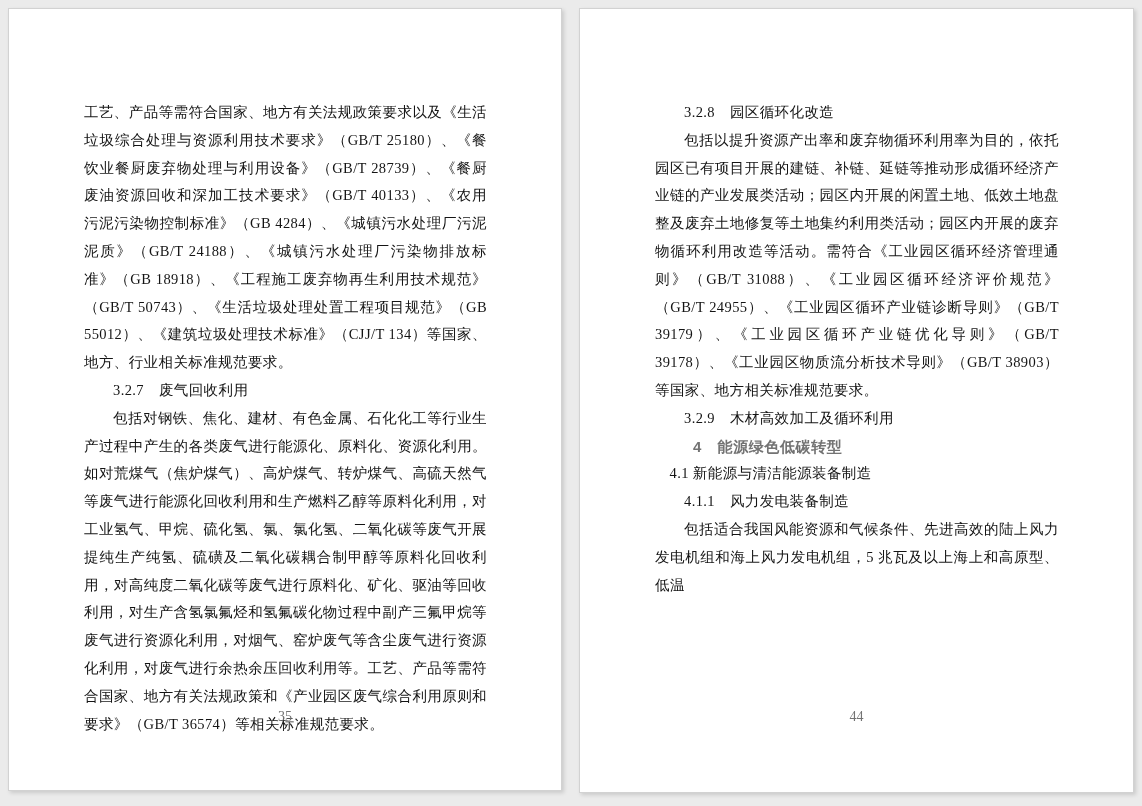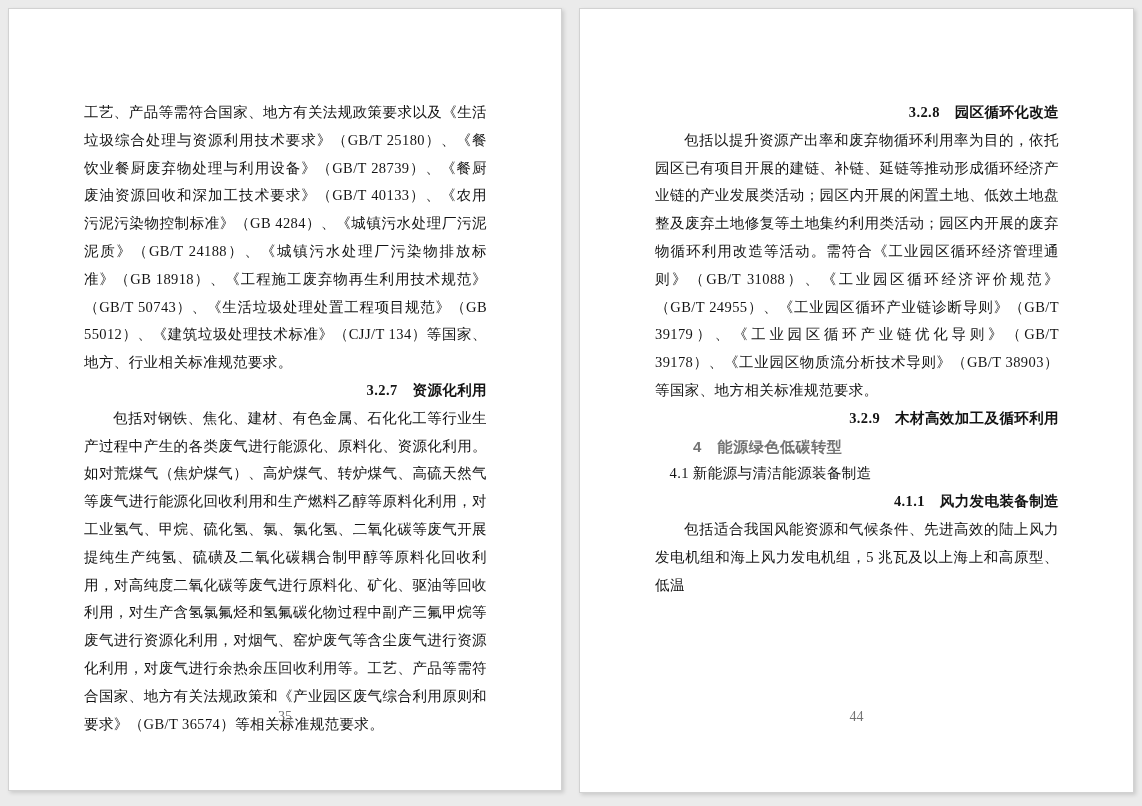--- a/index.html
+++ b/index.html
@@ -33,25 +33,24 @@
     font-size: 14.5px;
     line-height: 27.8px;
     letter-spacing: 0.4px;
     text-align: justify;
     text-justify: inter-character;
     color: #141414;
   }
   .blk.indent { text-indent: 2em; }
   .heading-l3 {
     text-indent: 2em;
-    text-align: right;
+    text-align: left;
     font-size: 14.5px;
     line-height: 27.8px;
     letter-spacing: 0.4px;
-    font-weight: bold;
   }
   .heading-l2 {
     text-indent: 1em;
     text-align: left;
     font-size: 14.5px;
     line-height: 27.8px;
     letter-spacing: 0.4px;
   }
   .heading-l1 {
     text-align: left;
@@ -73,21 +72,21 @@
   }
 </style>
 </head>
 <body>
 
 <div class="viewport">
 
   <section class="page page-left">
     <div class="content">
       <p class="blk body">工艺、产品等需符合国家、地方有关法规政策要求以及《生活垃圾综合处理与资源利用技术要求》（GB/T 25180）、《餐饮业餐厨废弃物处理与利用设备》（GB/T 28739）、《餐厨废油资源回收和深加工技术要求》（GB/T 40133）、《农用污泥污染物控制标准》（GB 4284）、《城镇污水处理厂污泥泥质》（GB/T 24188）、《城镇污水处理厂污染物排放标准》（GB 18918）、《工程施工废弃物再生利用技术规范》（GB/T 50743）、《生活垃圾处理处置工程项目规范》（GB 55012）、《建筑垃圾处理技术标准》（CJJ/T 134）等国家、地方、行业相关标准规范要求。</p>
-      <p class="blk heading-l3">3.2.7　资源化利用</p>
+      <p class="blk heading-l3">3.2.7　废气回收利用</p>
       <p class="blk body indent">包括对钢铁、焦化、建材、有色金属、石化化工等行业生产过程中产生的各类废气进行能源化、原料化、资源化利用。如对荒煤气（焦炉煤气）、高炉煤气、转炉煤气、高硫天然气等废气进行能源化回收利用和生产燃料乙醇等原料化利用，对工业氢气、甲烷、硫化氢、氯、氯化氢、二氧化碳等废气开展提纯生产纯氢、硫磺及二氧化碳耦合制甲醇等原料化回收利用，对高纯度二氧化碳等废气进行原料化、矿化、驱油等回收利用，对生产含氢氯氟烃和氢氟碳化物过程中副产三氟甲烷等废气进行资源化利用，对烟气、窑炉废气等含尘废气进行资源化利用，对废气进行余热余压回收利用等。工艺、产品等需符合国家、地方有关法规政策和《产业园区废气综合利用原则和要求》（GB/T 36574）等相关标准规范要求。</p>
     </div>
     <div class="page-number">35</div>
   </section>
 
   <section class="page page-right">
     <div class="content">
       <p class="blk heading-l3">3.2.8　园区循环化改造</p>
       <p class="blk body indent">包括以提升资源产出率和废弃物循环利用率为目的，依托园区已有项目开展的建链、补链、延链等推动形成循环经济产业链的产业发展类活动；园区内开展的闲置土地、低效土地盘整及废弃土地修复等土地集约利用类活动；园区内开展的废弃物循环利用改造等活动。需符合《工业园区循环经济管理通则》（GB/T 31088）、《工业园区循环经济评价规范》（GB/T 24955）、《工业园区循环产业链诊断导则》（GB/T 39179）、《工业园区循环产业链优化导则》（GB/T 39178）、《工业园区物质流分析技术导则》（GB/T 38903）等国家、地方相关标准规范要求。</p>
       <p class="blk heading-l3">3.2.9　木材高效加工及循环利用</p>

